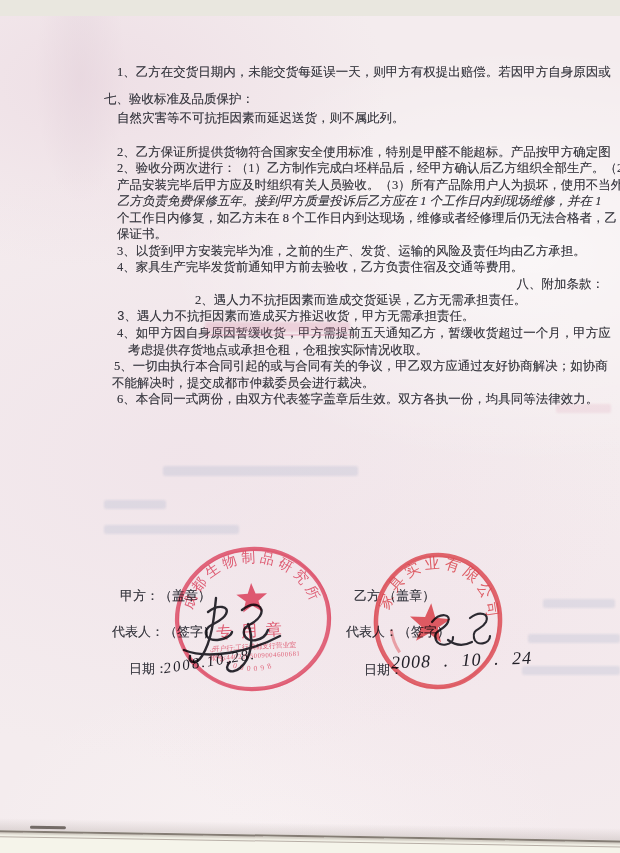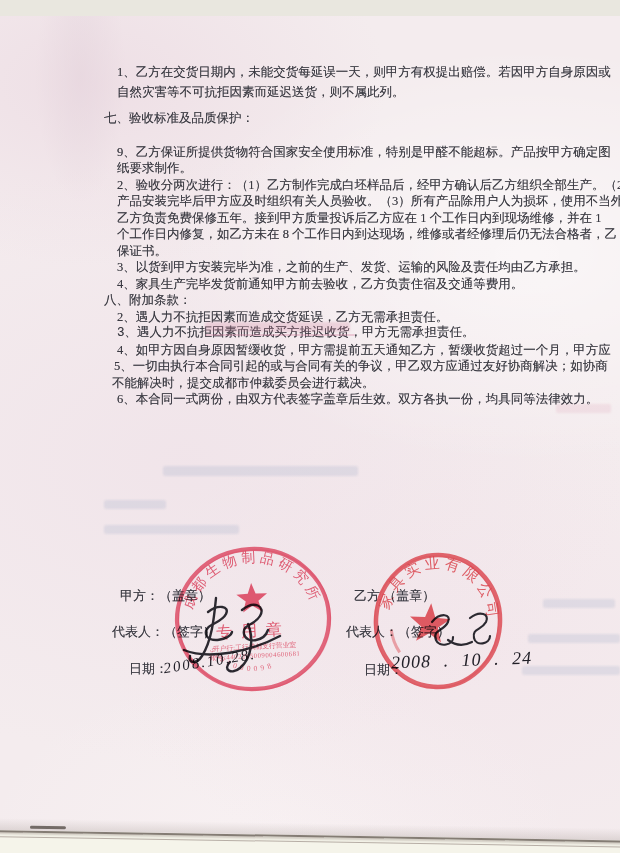--- a/index.html
+++ b/index.html
@@ -43,35 +43,35 @@
 </style>
 </head>
 <body>
 
 <div class="stage">
   <div class="paper">
 
     <div class="content">
 
     <div class="line" style="margin-left: 13px;"><span>1、乙方在交货日期内，未能交货每延误一天，则甲方有权提出赔偿。若因甲方自身原因或</span></div>
+        <div class="line" style="margin-left: 0px; margin-top: 10px;"><span>七、验收标准及品质保护：</span></div>
         <div class="line" style="margin-left: 13px; margin-top: 3px;"><span>自然灾害等不可抗拒因素而延迟送货，则不属此列。</span></div>
-        <div class="line" style="margin-left: 0px; margin-top: 10px;"><span>七、验收标准及品质保护：</span></div>
-        <div class="line" style="margin-left: 13px; margin-top: 17px;"><span>9、乙方保证所提供货物符合国家安全使用标准，特别是甲醛不能超标。产品按甲方确定图</span></div>
-        <div class="line" style="margin-left: 13px;"><span>纸要求制作。</span></div>
+        <div class="line" style="margin-left: 13px; margin-top: 17px;"><span>2、乙方保证所提供货物符合国家安全使用标准，特别是甲醛不能超标。产品按甲方确定图</span></div>
         <div class="line" style="margin-left: 13px;"><span>2、验收分两次进行：（1）乙方制作完成白坯样品后，经甲方确认后乙方组织全部生产。（2）</span></div>
         <div class="line" style="margin-left: 13px;"><span>产品安装完毕后甲方应及时组织有关人员验收。（3）所有产品除用户人为损坏，使用不当外，</span></div>
-        <div class="line" style="margin-left: 13px;"><span>乙方负责免费保修五年。接到甲方质量投诉后乙方应在 1 个工作日内到现场维修，并在 1</span></div>
+        <div class="line" style="margin-left: 13px; font-style: italic;"><span>乙方负责免费保修五年。接到甲方质量投诉后乙方应在 1 个工作日内到现场维修，并在 1</span></div>
         <div class="line" style="margin-left: 13px;"><span>个工作日内修复，如乙方未在 8 个工作日内到达现场，维修或者经修理后仍无法合格者，乙</span></div>
         <div class="line" style="margin-left: 13px;"><span>保证书。</span></div>
         <div class="line" style="margin-left: 13px;"><span>3、以货到甲方安装完毕为准，之前的生产、发货、运输的风险及责任均由乙方承担。</span></div>
         <div class="line" style="margin-left: 13px;"><span>4、家具生产完毕发货前通知甲方前去验收，乙方负责住宿及交通等费用。</span></div>
-        <div class="line" style="margin-left: 0px;"><span>八、附加条款：</span></div>
-        <div class="line" style="margin-left: 13px;"><span>2、遇人力不抗拒因素而造成交货延误，乙方无需承担责任。</span></div>
+        <div class="line" style="margin-left: 16px; text-align: right;"><span>八、附加条款：</span></div>
+        <div class="line" style="margin-left: 13px; text-align: center;"><span>2、遇人力不抗拒因素而造成交货延误，乙方无需承担责任。</span></div>
         <div class="line" style="margin-left: 13px; font-family: Liberation Mono, monospace;"><span>3、遇人力不抗拒因素而造成买方推迟收货，甲方无需承担责任。</span></div>
         <div class="line" style="margin-left: 13px;"><span>4、如甲方因自身原因暂缓收货，甲方需提前五天通知乙方，暂缓收货超过一个月，甲方应</span></div>
+        <div class="line" style="margin-left: 24px;"><span>考虑提供存货地点或承担仓租，仓租按实际情况收取。</span></div>
         <div class="line" style="margin-left: 10px; text-align: center;"><span>5、一切由执行本合同引起的或与合同有关的争议，甲乙双方应通过友好协商解决；如协商</span></div>
         <div class="line" style="margin-left: 8px;"><span>不能解决时，提交成都市仲裁委员会进行裁决。</span></div>
         <div class="line" style="margin-left: 13px;"><span>6、本合同一式两份，由双方代表签字盖章后生效。双方各执一份，均具同等法律效力。</span></div>
       </div>
 
     <div class="bleed pink" style="left:205px;top:306px;width:145px;height:10px;"></div>
     <div class="bleed pink-line" style="left:205px;top:318px;width:150px;height:2px;"></div>
     <div class="bleed blue" style="left:163px;top:450px;width:195px;height:10px;"></div>
     <div class="bleed blue" style="left:104px;top:484px;width:62px;height:9px;"></div>
     <div class="bleed blue" style="left:104px;top:509px;width:135px;height:9px;"></div>

